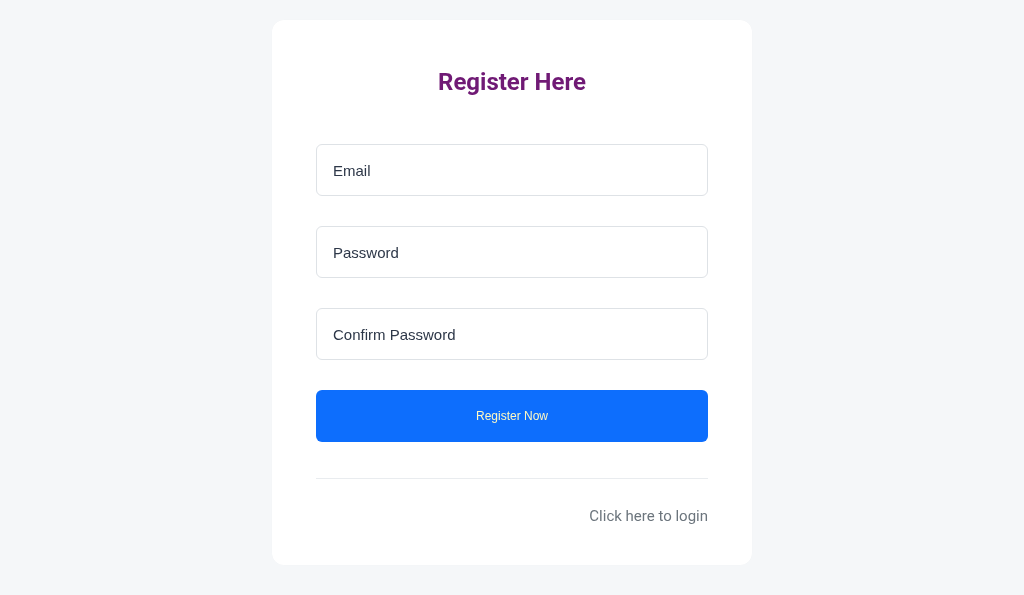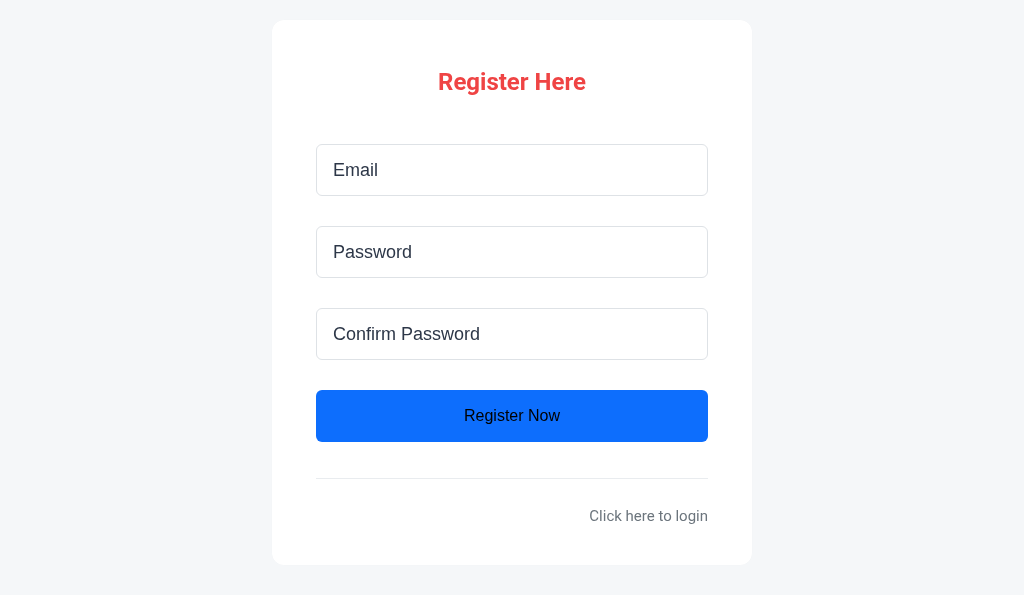--- a/index.html
+++ b/index.html
@@ -21,45 +21,45 @@
       background-color: #ffffff;
       border-radius: 12px;
       width: 480px;
       padding: 48px 44px 40px 44px;
       box-shadow: 0 0 1px rgba(0,0,0,0.04);
     }
     .title {
       text-align: center;
       font-size: 24px;
       font-weight: 700;
-      color: #ef4444;
+      color: #701a75;
       margin-bottom: 48px;
     }
     .form-input {
       width: 100%;
       height: 52px;
       padding: 14px 16px;
-      font-size: 18px;
+      font-size: 15px;
       color: #2d3748;
       background-color: #ffffff;
       border: 1px solid #dee2e6;
       border-radius: 6px;
       margin-bottom: 30px;
       outline: none;
     }
     .form-input::placeholder {
       color: #2d3748;
       opacity: 1;
     }
     .submit-btn {
       width: 100%;
       height: 52px;
       background-color: #0d6efd;
-      color: #000000;
-      font-size: 16px;
+      color: #fef9c3;
+      font-size: 12px;
       font-weight: 400;
       border: none;
       border-radius: 6px;
       cursor: pointer;
       margin-bottom: 36px;
     }
     .divider {
       border: none;
       border-top: 1px solid #e9ecef;
       margin-bottom: 28px;

